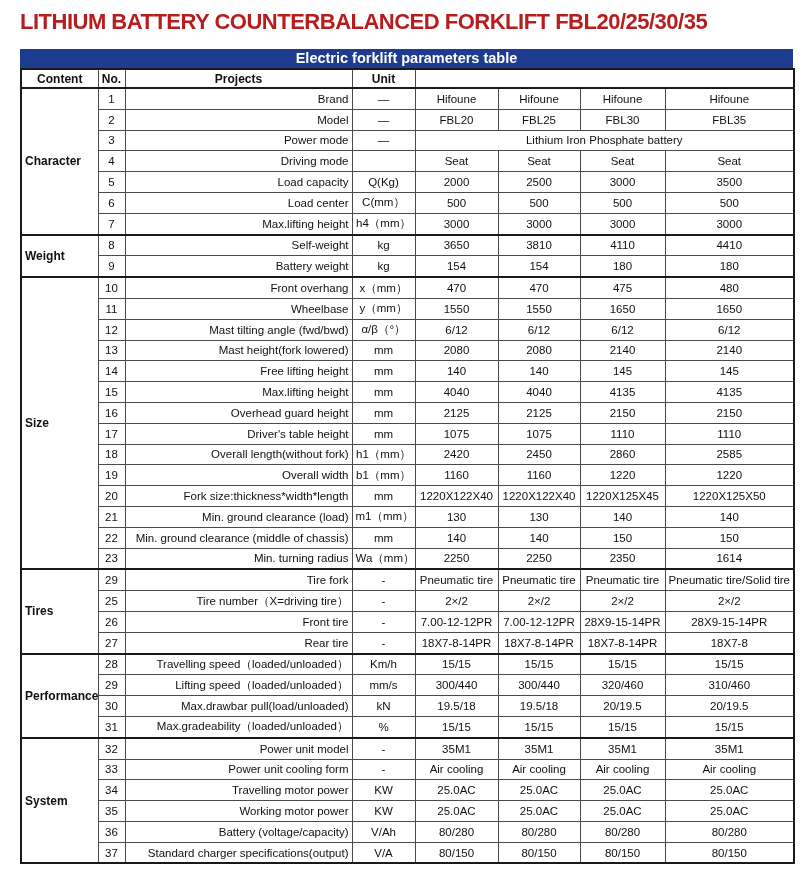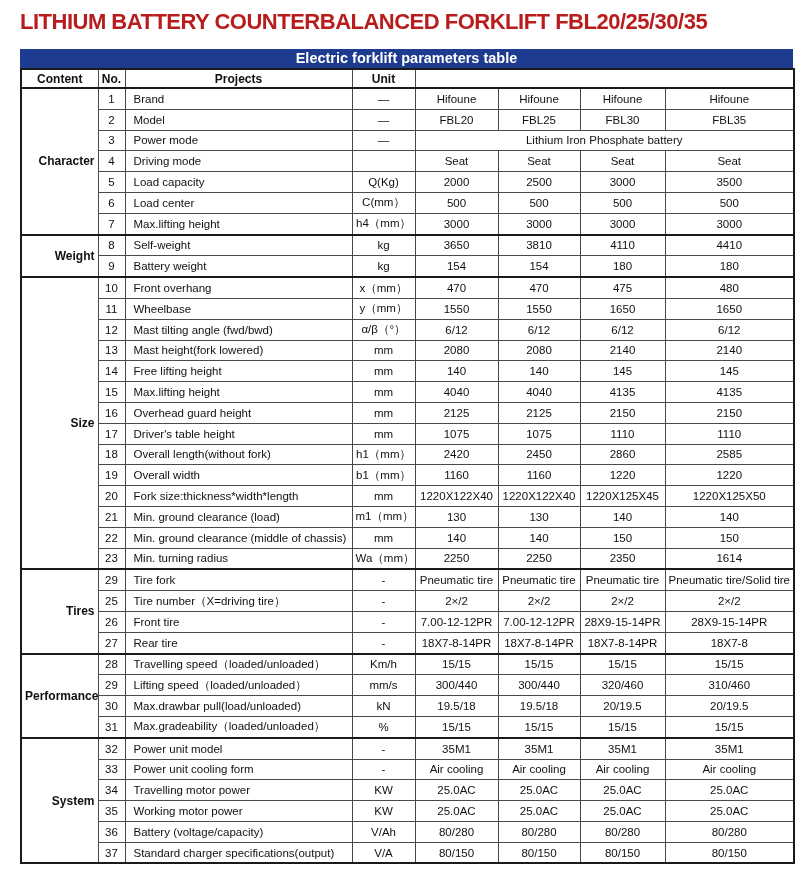--- a/index.html
+++ b/index.html
@@ -52,27 +52,27 @@
     border: 1px solid #4a4a4a;
     height: 19.8px;
     font-size: 11.5px;
     color: #111;
     padding: 0 3px;
     text-align: center;
     overflow: hidden;
     white-space: nowrap;
   }
   .spec-table td.project-cell {
-    text-align: left;
+    text-align: right;
     padding-left: 8px;
   }
   .spec-table td.content-cell {
     font-weight: bold;
     font-size: 12px;
-    text-align: right;
+    text-align: left;
   }
   .spec-table tr.section-start td {
     border-top: 2px solid #1a1a1a;
   }
   .footer-note {
     margin: 8px 0 0 20px;
     font-size: 13.5px;
     color: #1a1a1a;
   }
 </style>

